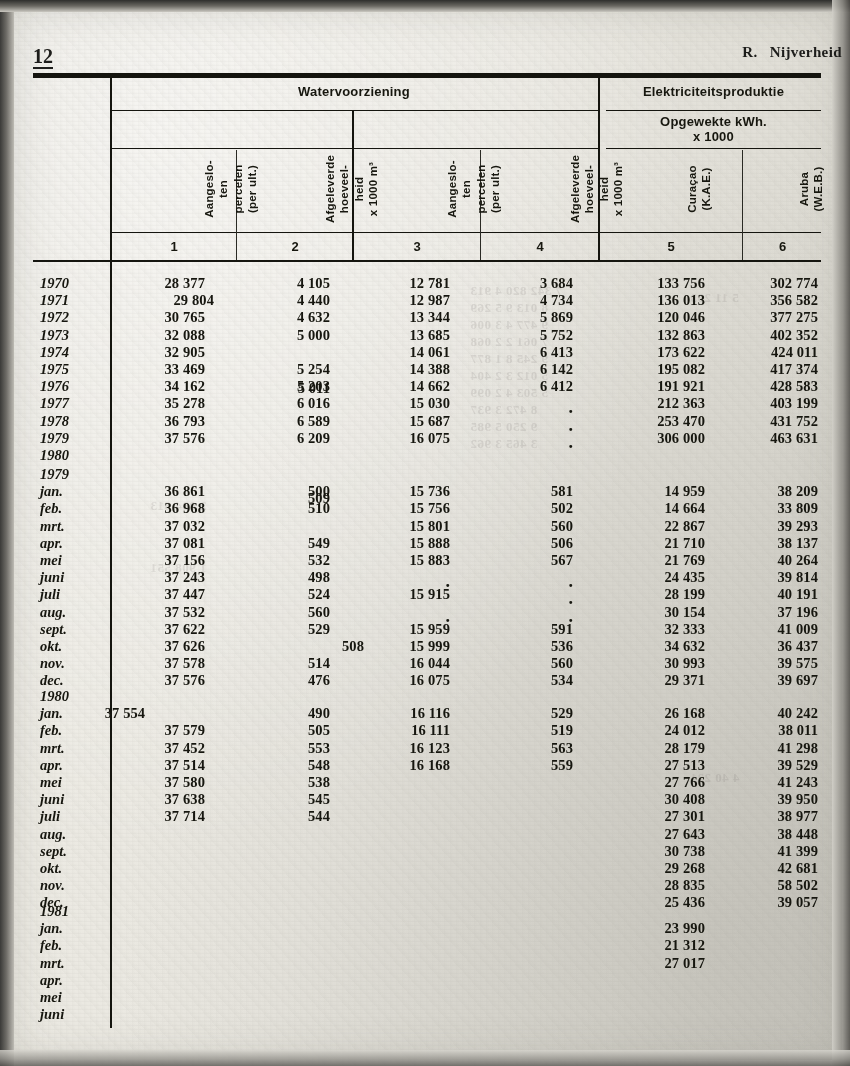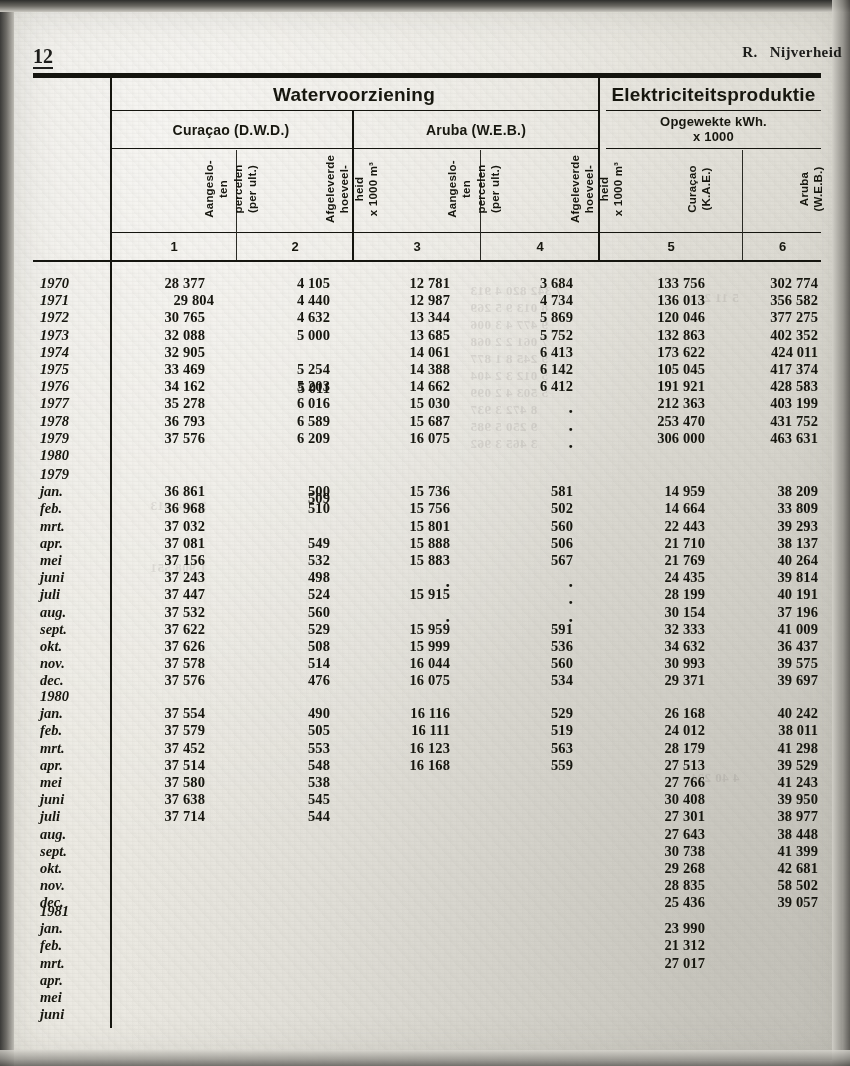--- a/index.html
+++ b/index.html
@@ -113,21 +113,21 @@
   
   .hcell {
     position: absolute;
     font-family: "Liberation Sans", sans-serif;
     font-weight: bold;
     color: #17170f;
     text-align: center;
     line-height: 1.18;
     letter-spacing: .2px;
   }
-  .hcell.grp   { font-size: 19px; }
+  .hcell.grp   { font-size: 13px; }
   .hcell.sub   { font-size: 14px; }
   .hcell.sub2  { font-size: 13px; }
 
   .vhead {
     position: absolute;
     font-family: "Liberation Sans", sans-serif;
     font-weight: bold;
     font-size: 11.5px;
     color: #17170f;
     line-height: 1.25;
@@ -219,22 +219,20 @@
   <div class="vrule" style="left:110px; top:73px; height:955px;"></div>
   <div class="vrule hair" style="left:236px; top:150px; height:110px;"></div>
   <div class="vrule" style="left:352px; top:110px; height:150px;"></div>
   <div class="vrule hair" style="left:480px; top:150px; height:110px;"></div>
   <div class="vrule" style="left:598px; top:73px; height:187px;"></div>
   <div class="vrule hair" style="left:742px; top:150px; height:110px;"></div>
 
   <div class="hcell grp" style="left:110px; top:84px; width:488px;">Watervoorziening</div>
   <div class="hcell grp" style="left:606px; top:84px; width:215px;">Elektriciteitsproduktie</div>
 
-  <div class="hcell sub" style="left:110px; top:122px; width:242px;">Curaçao (D.W.D.)</div>
-  <div class="hcell sub" style="left:354px; top:122px; width:244px;">Aruba (W.E.B.)</div>
   <div class="hcell sub2" style="left:606px; top:114px; width:215px;">
     <div>Opgewekte kWh.</div>
     <div>x 1000</div>
   </div>
 
   <div id="vheads">
       <div class="vhead" style="left: 202px; top: 228px; width: 78px;">
         <div>Aangeslo-</div>
         <div>ten</div>
         <div>percelen</div>
@@ -311,21 +309,21 @@
       <div class="cellval" style="left: 170px; width: 160px; top: 343.8px; margin-top: 36px;">5 011</div>
       <div class="cellval" style="left: 290px; width: 160px; top: 343.8px;">14 061</div>
       <div class="cellval" style="left: 413px; width: 160px; top: 343.8px;">6 413</div>
       <div class="cellval" style="left: 545px; width: 160px; top: 343.8px;">173 622</div>
       <div class="cellval" style="left: 658px; width: 160px; top: 343.8px;">424 011</div>
       <div class="rowlabel" style="left: 40px; top: 361px;">1975</div>
       <div class="cellval" style="left: 45px; width: 160px; top: 361px;">33 469</div>
       <div class="cellval" style="left: 170px; width: 160px; top: 361px;">5 254</div>
       <div class="cellval" style="left: 290px; width: 160px; top: 361px;">14 388</div>
       <div class="cellval" style="left: 413px; width: 160px; top: 361px;">6 142</div>
-      <div class="cellval" style="left: 545px; width: 160px; top: 361px;">105 045</div>
+      <div class="cellval" style="left: 545px; width: 160px; top: 361px;">195 082</div>
       <div class="cellval" style="left: 658px; width: 160px; top: 361px;">417 374</div>
       <div class="rowlabel" style="left: 40px; top: 378.2px;">1976</div>
       <div class="cellval" style="left: 45px; width: 160px; top: 378.2px;">34 162</div>
       <div class="cellval" style="left: 170px; width: 160px; top: 378.2px;">5 203</div>
       <div class="cellval" style="left: 290px; width: 160px; top: 378.2px;">14 662</div>
       <div class="cellval" style="left: 413px; width: 160px; top: 378.2px;">6 412</div>
       <div class="cellval" style="left: 545px; width: 160px; top: 378.2px;">191 921</div>
       <div class="cellval" style="left: 658px; width: 160px; top: 378.2px;">428 583</div>
       <div class="rowlabel" style="left: 40px; top: 395.4px;">1977</div>
       <div class="cellval" style="left: 45px; width: 160px; top: 395.4px;">35 278</div>
@@ -362,21 +360,21 @@
       <div class="cellval" style="left: 170px; width: 160px; top: 500.4px;">510</div>
       <div class="cellval" style="left: 290px; width: 160px; top: 500.4px;">15 756</div>
       <div class="cellval" style="left: 413px; width: 160px; top: 500.4px;">502</div>
       <div class="cellval" style="left: 545px; width: 160px; top: 500.4px;">14 664</div>
       <div class="cellval" style="left: 658px; width: 160px; top: 500.4px;">33 809</div>
       <div class="rowlabel" style="left: 40px; top: 517.6px;">mrt.</div>
       <div class="cellval" style="left: 45px; width: 160px; top: 517.6px;">37 032</div>
       <div class="cellval" style="left: 170px; width: 160px; top: 490px;">509</div>
       <div class="cellval" style="left: 290px; width: 160px; top: 517.6px;">15 801</div>
       <div class="cellval" style="left: 413px; width: 160px; top: 517.6px;">560</div>
-      <div class="cellval" style="left: 545px; width: 160px; top: 517.6px;">22 443</div>
+      <div class="cellval" style="left: 545px; width: 160px; top: 517.6px;">22 867</div>
       <div class="cellval" style="left: 658px; width: 160px; top: 517.6px;">39 293</div>
       <div class="rowlabel" style="left: 40px; top: 534.8px;">apr.</div>
       <div class="cellval" style="left: 45px; width: 160px; top: 534.8px;">37 081</div>
       <div class="cellval" style="left: 170px; width: 160px; top: 534.8px;">549</div>
       <div class="cellval" style="left: 290px; width: 160px; top: 534.8px;">15 888</div>
       <div class="cellval" style="left: 413px; width: 160px; top: 534.8px;">506</div>
       <div class="cellval" style="left: 545px; width: 160px; top: 534.8px;">21 710</div>
       <div class="cellval" style="left: 658px; width: 160px; top: 534.8px;">38 137</div>
       <div class="rowlabel" style="left: 40px; top: 552px;">mei</div>
       <div class="cellval" style="left: 45px; width: 160px; top: 552px;">37 156</div>
@@ -408,42 +406,42 @@
       <div class="cellval" style="left: 658px; width: 160px; top: 603.6px;">37 196</div>
       <div class="rowlabel" style="left: 40px; top: 620.8px;">sept.</div>
       <div class="cellval" style="left: 45px; width: 160px; top: 620.8px;">37 622</div>
       <div class="cellval" style="left: 170px; width: 160px; top: 620.8px;">529</div>
       <div class="cellval" style="left: 290px; width: 160px; top: 620.8px;">15 959</div>
       <div class="cellval" style="left: 413px; width: 160px; top: 620.8px;">591</div>
       <div class="cellval" style="left: 545px; width: 160px; top: 620.8px;">32 333</div>
       <div class="cellval" style="left: 658px; width: 160px; top: 620.8px;">41 009</div>
       <div class="rowlabel" style="left: 40px; top: 638px;">okt.</div>
       <div class="cellval" style="left: 45px; width: 160px; top: 638px;">37 626</div>
-      <div class="cellval" style="left: 170px; width: 160px; top: 638px;">508</div>
+      <div class="cellval" style="left: 184px; width: 160px; top: 638px; padding-left: 20px;">508</div>
       <div class="cellval" style="left: 290px; width: 160px; top: 638px;">15 999</div>
       <div class="cellval" style="left: 413px; width: 160px; top: 638px;">536</div>
       <div class="cellval" style="left: 545px; width: 160px; top: 638px;">34 632</div>
       <div class="cellval" style="left: 658px; width: 160px; top: 638px;">36 437</div>
       <div class="rowlabel" style="left: 40px; top: 655.2px;">nov.</div>
       <div class="cellval" style="left: 45px; width: 160px; top: 655.2px;">37 578</div>
       <div class="cellval" style="left: 170px; width: 160px; top: 655.2px;">514</div>
       <div class="cellval" style="left: 290px; width: 160px; top: 655.2px;">16 044</div>
       <div class="cellval" style="left: 413px; width: 160px; top: 655.2px;">560</div>
       <div class="cellval" style="left: 545px; width: 160px; top: 655.2px;">30 993</div>
       <div class="cellval" style="left: 658px; width: 160px; top: 655.2px;">39 575</div>
       <div class="rowlabel" style="left: 40px; top: 672.4px;">dec.</div>
       <div class="cellval" style="left: 45px; width: 160px; top: 672.4px;">37 576</div>
       <div class="cellval" style="left: 170px; width: 160px; top: 672.4px;">476</div>
       <div class="cellval" style="left: 290px; width: 160px; top: 672.4px;">16 075</div>
       <div class="cellval" style="left: 413px; width: 160px; top: 672.4px;">534</div>
       <div class="cellval" style="left: 545px; width: 160px; top: 672.4px;">29 371</div>
       <div class="cellval" style="left: 658px; width: 160px; top: 672.4px;">39 697</div>
       <div class="rowlabel" style="left: 40px; top: 688px;">1980</div>
       <div class="rowlabel" style="left: 40px; top: 705.2px;">jan.</div>
-      <div class="cellval" style="left: 45px; width: 160px; top: 705.2px;">37 554</div>
+      <div class="cellval" style="left: 45px; width: 160px; top: 705.2px; text-align: center;">37 554</div>
       <div class="cellval" style="left: 170px; width: 160px; top: 705.2px;">490</div>
       <div class="cellval" style="left: 290px; width: 160px; top: 705.2px;">16 116</div>
       <div class="cellval" style="left: 413px; width: 160px; top: 705.2px;">529</div>
       <div class="cellval" style="left: 545px; width: 160px; top: 705.2px;">26 168</div>
       <div class="cellval" style="left: 658px; width: 160px; top: 705.2px;">40 242</div>
       <div class="rowlabel" style="left: 40px; top: 722.4px;">feb.</div>
       <div class="cellval" style="left: 45px; width: 160px; top: 722.4px;">37 579</div>
       <div class="cellval" style="left: 170px; width: 160px; top: 722.4px;">505</div>
       <div class="cellval" style="left: 290px; width: 160px; top: 722.4px;">16 111</div>
       <div class="cellval" style="left: 413px; width: 160px; top: 722.4px;">519</div>

